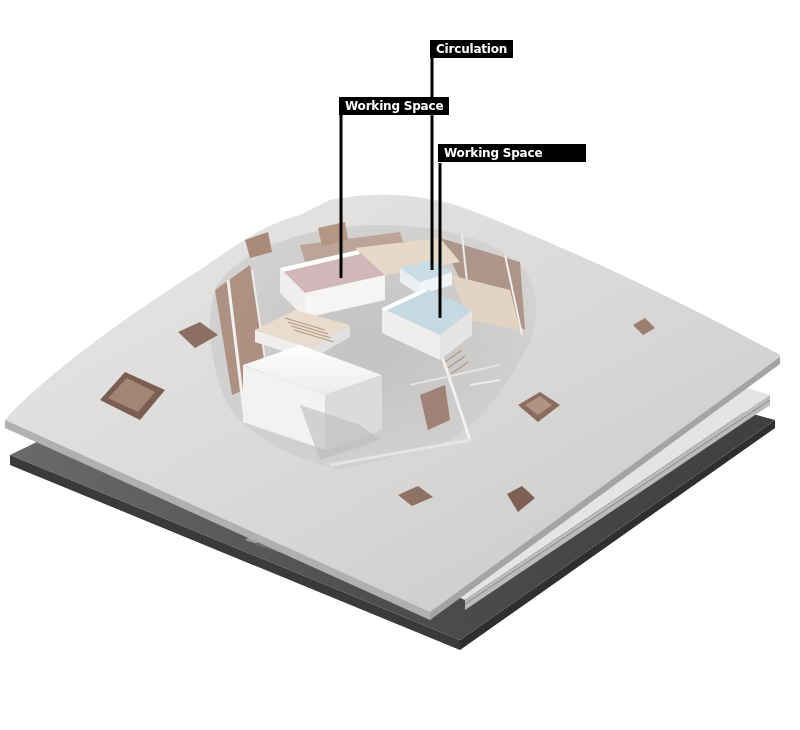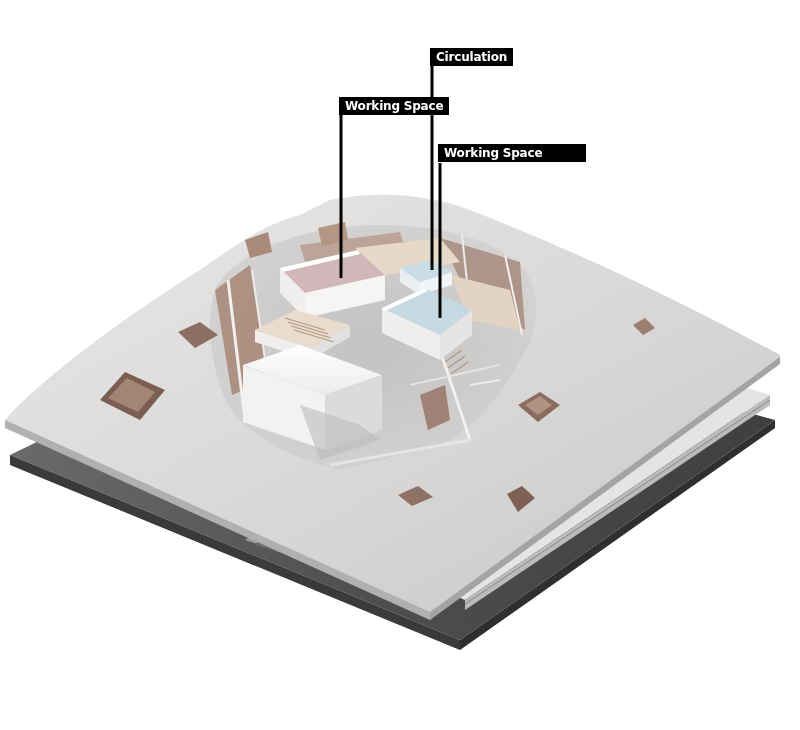--- a/index.html
+++ b/index.html
@@ -142,15 +142,15 @@
     <polygon points="633,325 645,318 655,328 643,335" fill="#9c7f70"></polygon>
   </g>
 
   <g stroke="#000" stroke-width="3">
     <line x1="341" y1="115" x2="341" y2="278"></line>
     <line x1="432" y1="58" x2="432" y2="270"></line>
     <line x1="440" y1="163" x2="440" y2="318"></line>
   </g>
 </svg>
 
-<div class="label" style="left:430px; top:48px;">Circulation</div>
+<div class="label" style="left:430px; top:40px;">Circulation</div>
 <div class="label" style="left:339px; top:97px;">Working Space</div>
 <div class="label" style="left:438px; top:144px; width:136px;">Working Space</div>
 
 </body></html>

